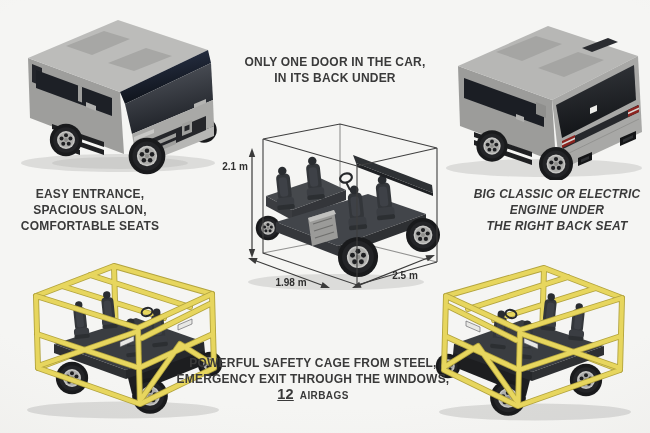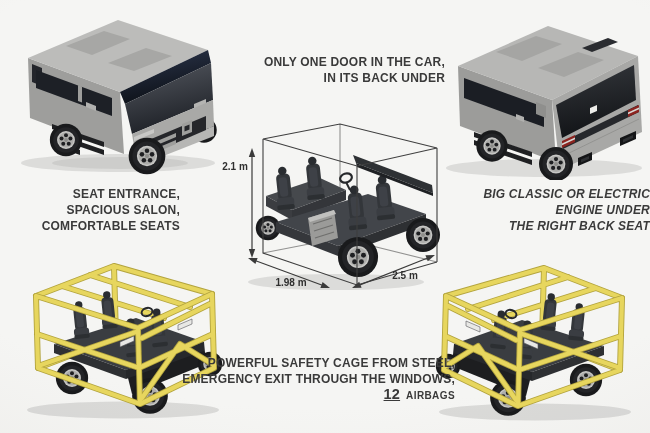--- a/index.html
+++ b/index.html
@@ -2,21 +2,21 @@
 <html><head>
 <meta charset="utf-8">
 <style>
   * { margin:0; padding:0; box-sizing:border-box; }
   html,body { width:650px; height:433px; }
   body { font-family:"Liberation Sans", sans-serif; }
   .canvas {
     position:relative; width:650px; height:433px; overflow:hidden;
     background: radial-gradient(ellipse 130% 105% at 50% 40%, #f5f5f3 52%, #e9e8e5 100%);
   }
-  .note { position:absolute; text-align:right; font-weight:bold; color:#3a3a3a;
+  .note { position:absolute; text-align:center; font-weight:bold; color:#3a3a3a;
           font-size:12px; line-height:15.5px; letter-spacing:0.2px; }
   .note-door     { left:225px; top:55px;  width:220px; }
   .note-entrance { left:0px;   top:186px; width:180px; line-height:16px; }
   .note-engine   { left:464px; top:186px; width:186px; line-height:16px;font-style:italic; }
   .note-safety   { left:171px; top:356px; width:284px; }
   .airbags-count { font-size:14.5px;text-decoration:underline; }
   .airbags-label { font-size:10px; margin-left:6px; letter-spacing:0.4px; }
   .fig { position:absolute; }
   .fig-van-front { left:8px;   top:6px;   width:215px; height:170px; }
   .fig-van-rear  { left:432px; top:8px;   width:218px; height:172px; }
@@ -217,21 +217,21 @@
   <svg class="fig fig-cage-r" viewBox="0 0 220 178">
     <use href="#cageL" transform="translate(220,0) scale(-1,1)"></use>
   </svg>
 
   <div class="note note-door">
     <div>ONLY ONE DOOR IN THE CAR,</div>
     <div>IN ITS BACK UNDER</div>
   </div>
 
   <div class="note note-entrance">
-    <div>SEAT ENTRANCE,</div>
+    <div>EASY ENTRANCE,</div>
     <div>SPACIOUS SALON,</div>
     <div>COMFORTABLE SEATS</div>
   </div>
 
   <div class="note note-engine">
     <div>BIG CLASSIC OR ELECTRIC</div>
     <div>ENGINE UNDER</div>
     <div>THE RIGHT BACK SEAT</div>
   </div>
 

